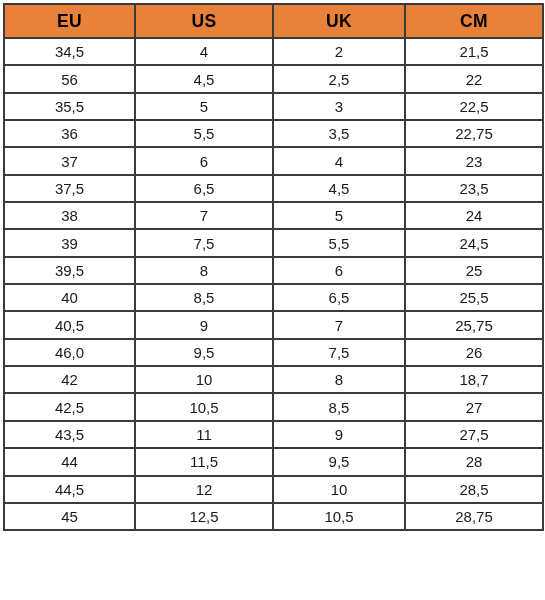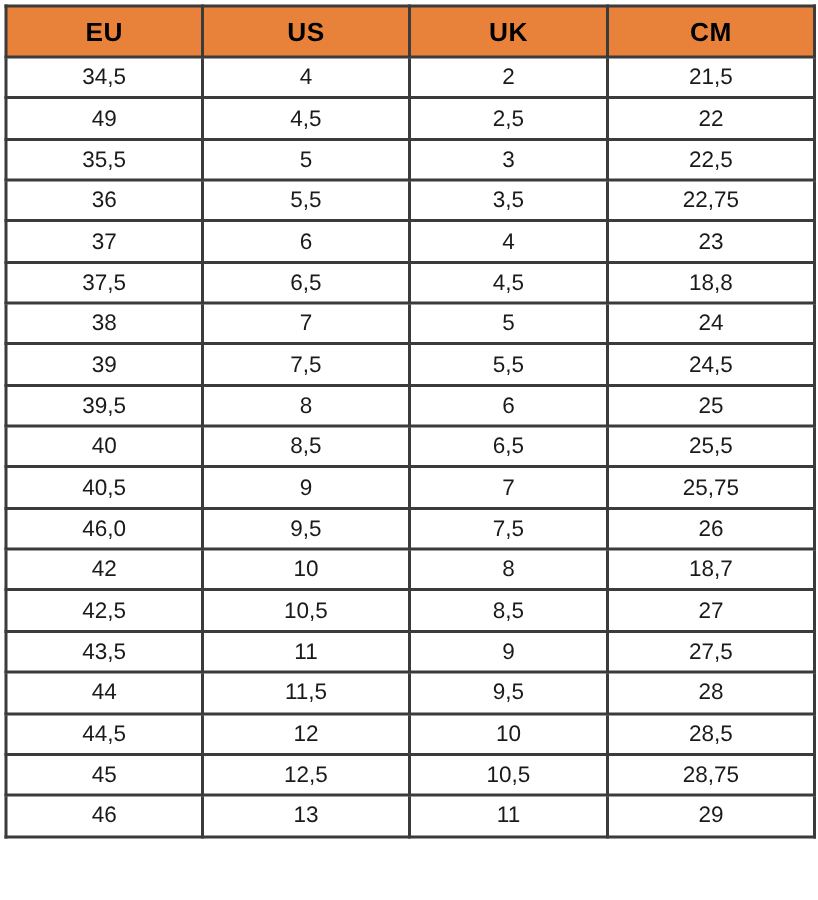--- a/index.html
+++ b/index.html
@@ -82,21 +82,21 @@
       </tr>
     </thead>
     <tbody id="table-body">
         <tr>
           <td>34,5</td>
           <td>4</td>
           <td>2</td>
           <td>21,5</td>
         </tr>
         <tr>
-          <td>49</td>
+          <td>56</td>
           <td>4,5</td>
           <td>2,5</td>
           <td>22</td>
         </tr>
         <tr>
           <td>35,5</td>
           <td>5</td>
           <td>3</td>
           <td>22,5</td>
         </tr>
@@ -109,21 +109,21 @@
         <tr>
           <td>37</td>
           <td>6</td>
           <td>4</td>
           <td>23</td>
         </tr>
         <tr>
           <td>37,5</td>
           <td>6,5</td>
           <td>4,5</td>
-          <td>18,8</td>
+          <td>23,5</td>
         </tr>
         <tr>
           <td>38</td>
           <td>7</td>
           <td>5</td>
           <td>24</td>
         </tr>
         <tr>
           <td>39</td>
           <td>7,5</td>
@@ -183,21 +183,15 @@
           <td>12</td>
           <td>10</td>
           <td>28,5</td>
         </tr>
         <tr>
           <td>45</td>
           <td>12,5</td>
           <td>10,5</td>
           <td>28,75</td>
         </tr>
-        <tr>
-          <td>46</td>
-          <td>13</td>
-          <td>11</td>
-          <td>29</td>
-        </tr>
       </tbody>
   </table>
 </div>
 
 </body></html>

